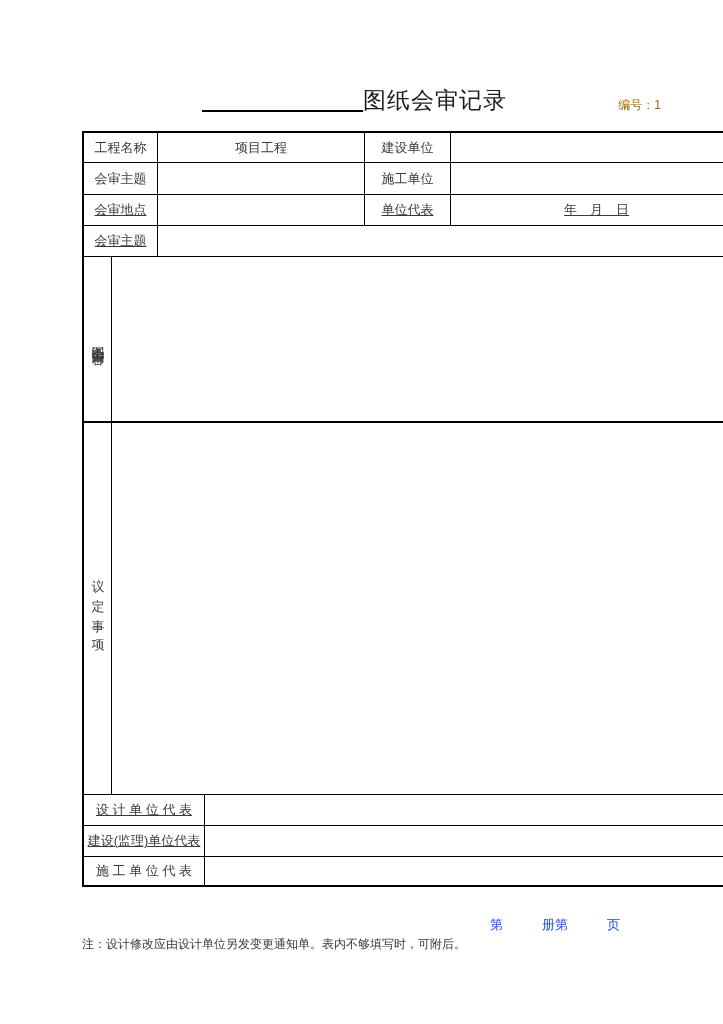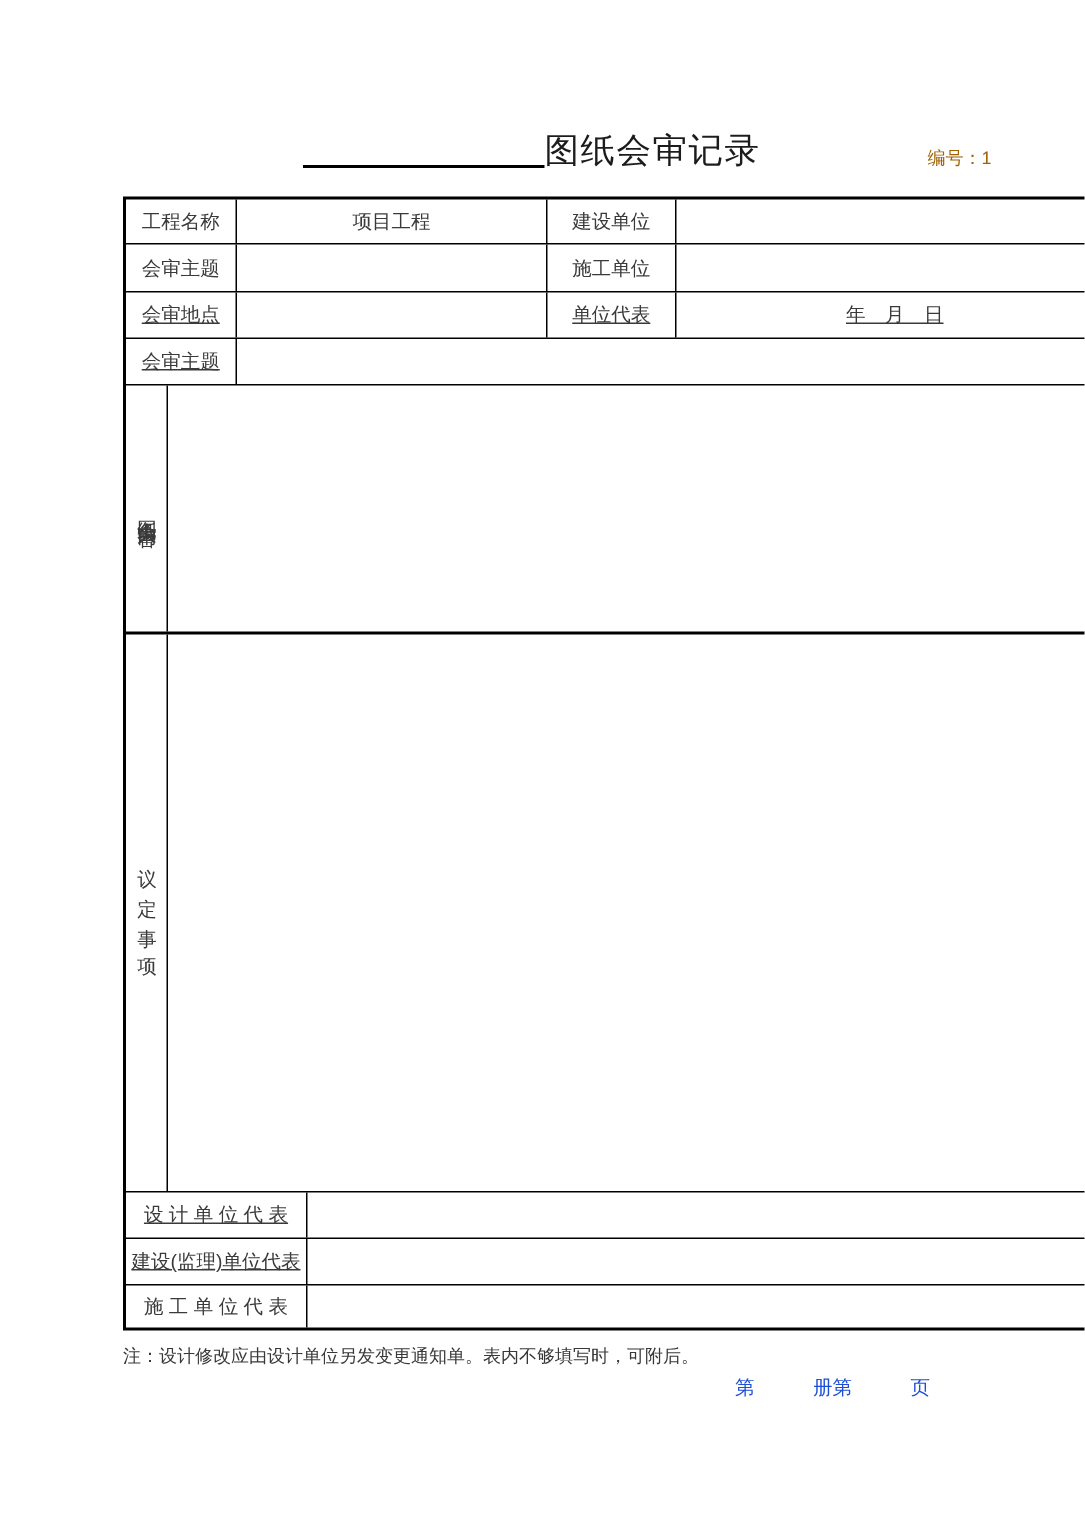--- a/index.html
+++ b/index.html
@@ -34,21 +34,21 @@
   .w-vlab{flex:0 0 28px;}
   .w-rep{flex:0 0 121px;}
   .h30{height:30px;}.h32{height:32px;}.h31{height:31px;text-decoration:underline;}
   .h166{height:166px;}.h372{height:372px;}
   .vlabel{
     writing-mode:vertical-lr;text-orientation:upright;
     font-size:13px;color:#3a3a3a;letter-spacing:1px;
   }
   .vlabel.spread{letter-spacing:20px;}
   
-  .note{position:absolute;left:82px;top:896px;font-size:12px;color:#383838;white-space:pre;}
+  .note{position:absolute;left:82px;top:936px;font-size:12px;color:#383838;white-space:pre;}
   .page-footer{position:absolute;left:490px;top:916px;font-size:13px;color:#1d4ed8;white-space:pre;}
 </style>
 </head>
 <body>
 
 <div class="header">
   <div class="blank-line"></div>
   <div class="doc-title">图纸会审记录</div>
 </div>
 <div class="doc-number">编号：1</div>

